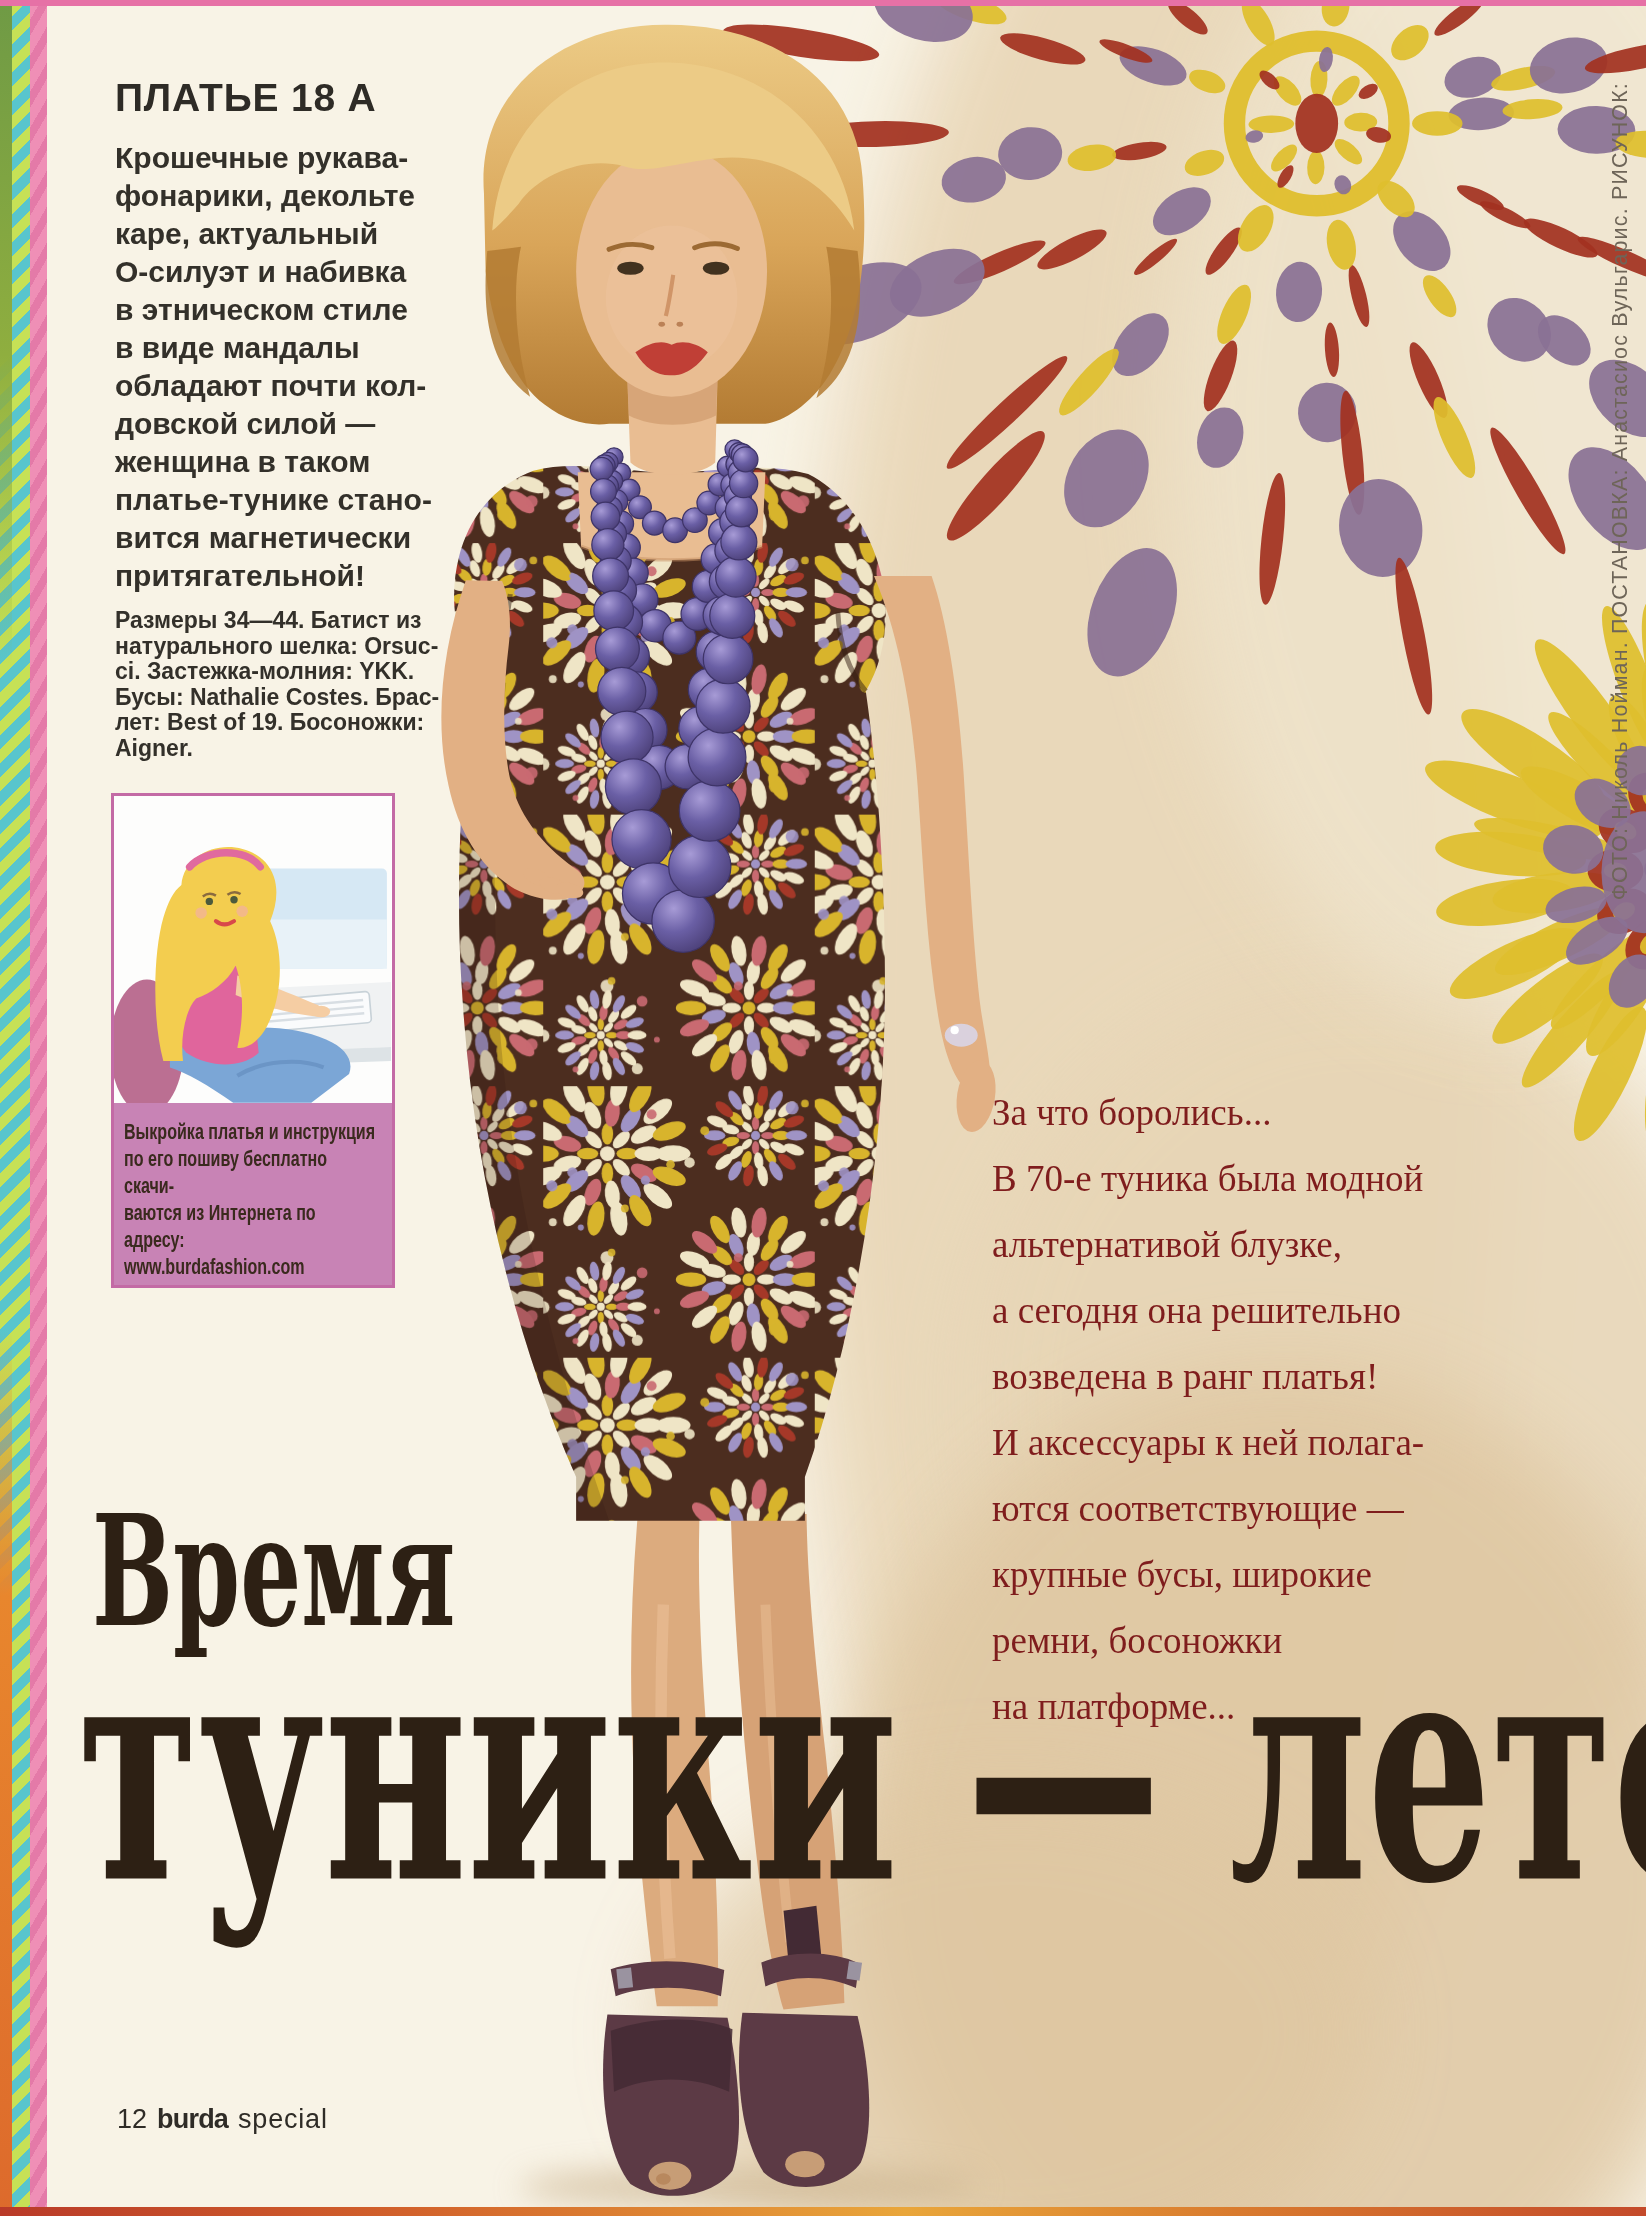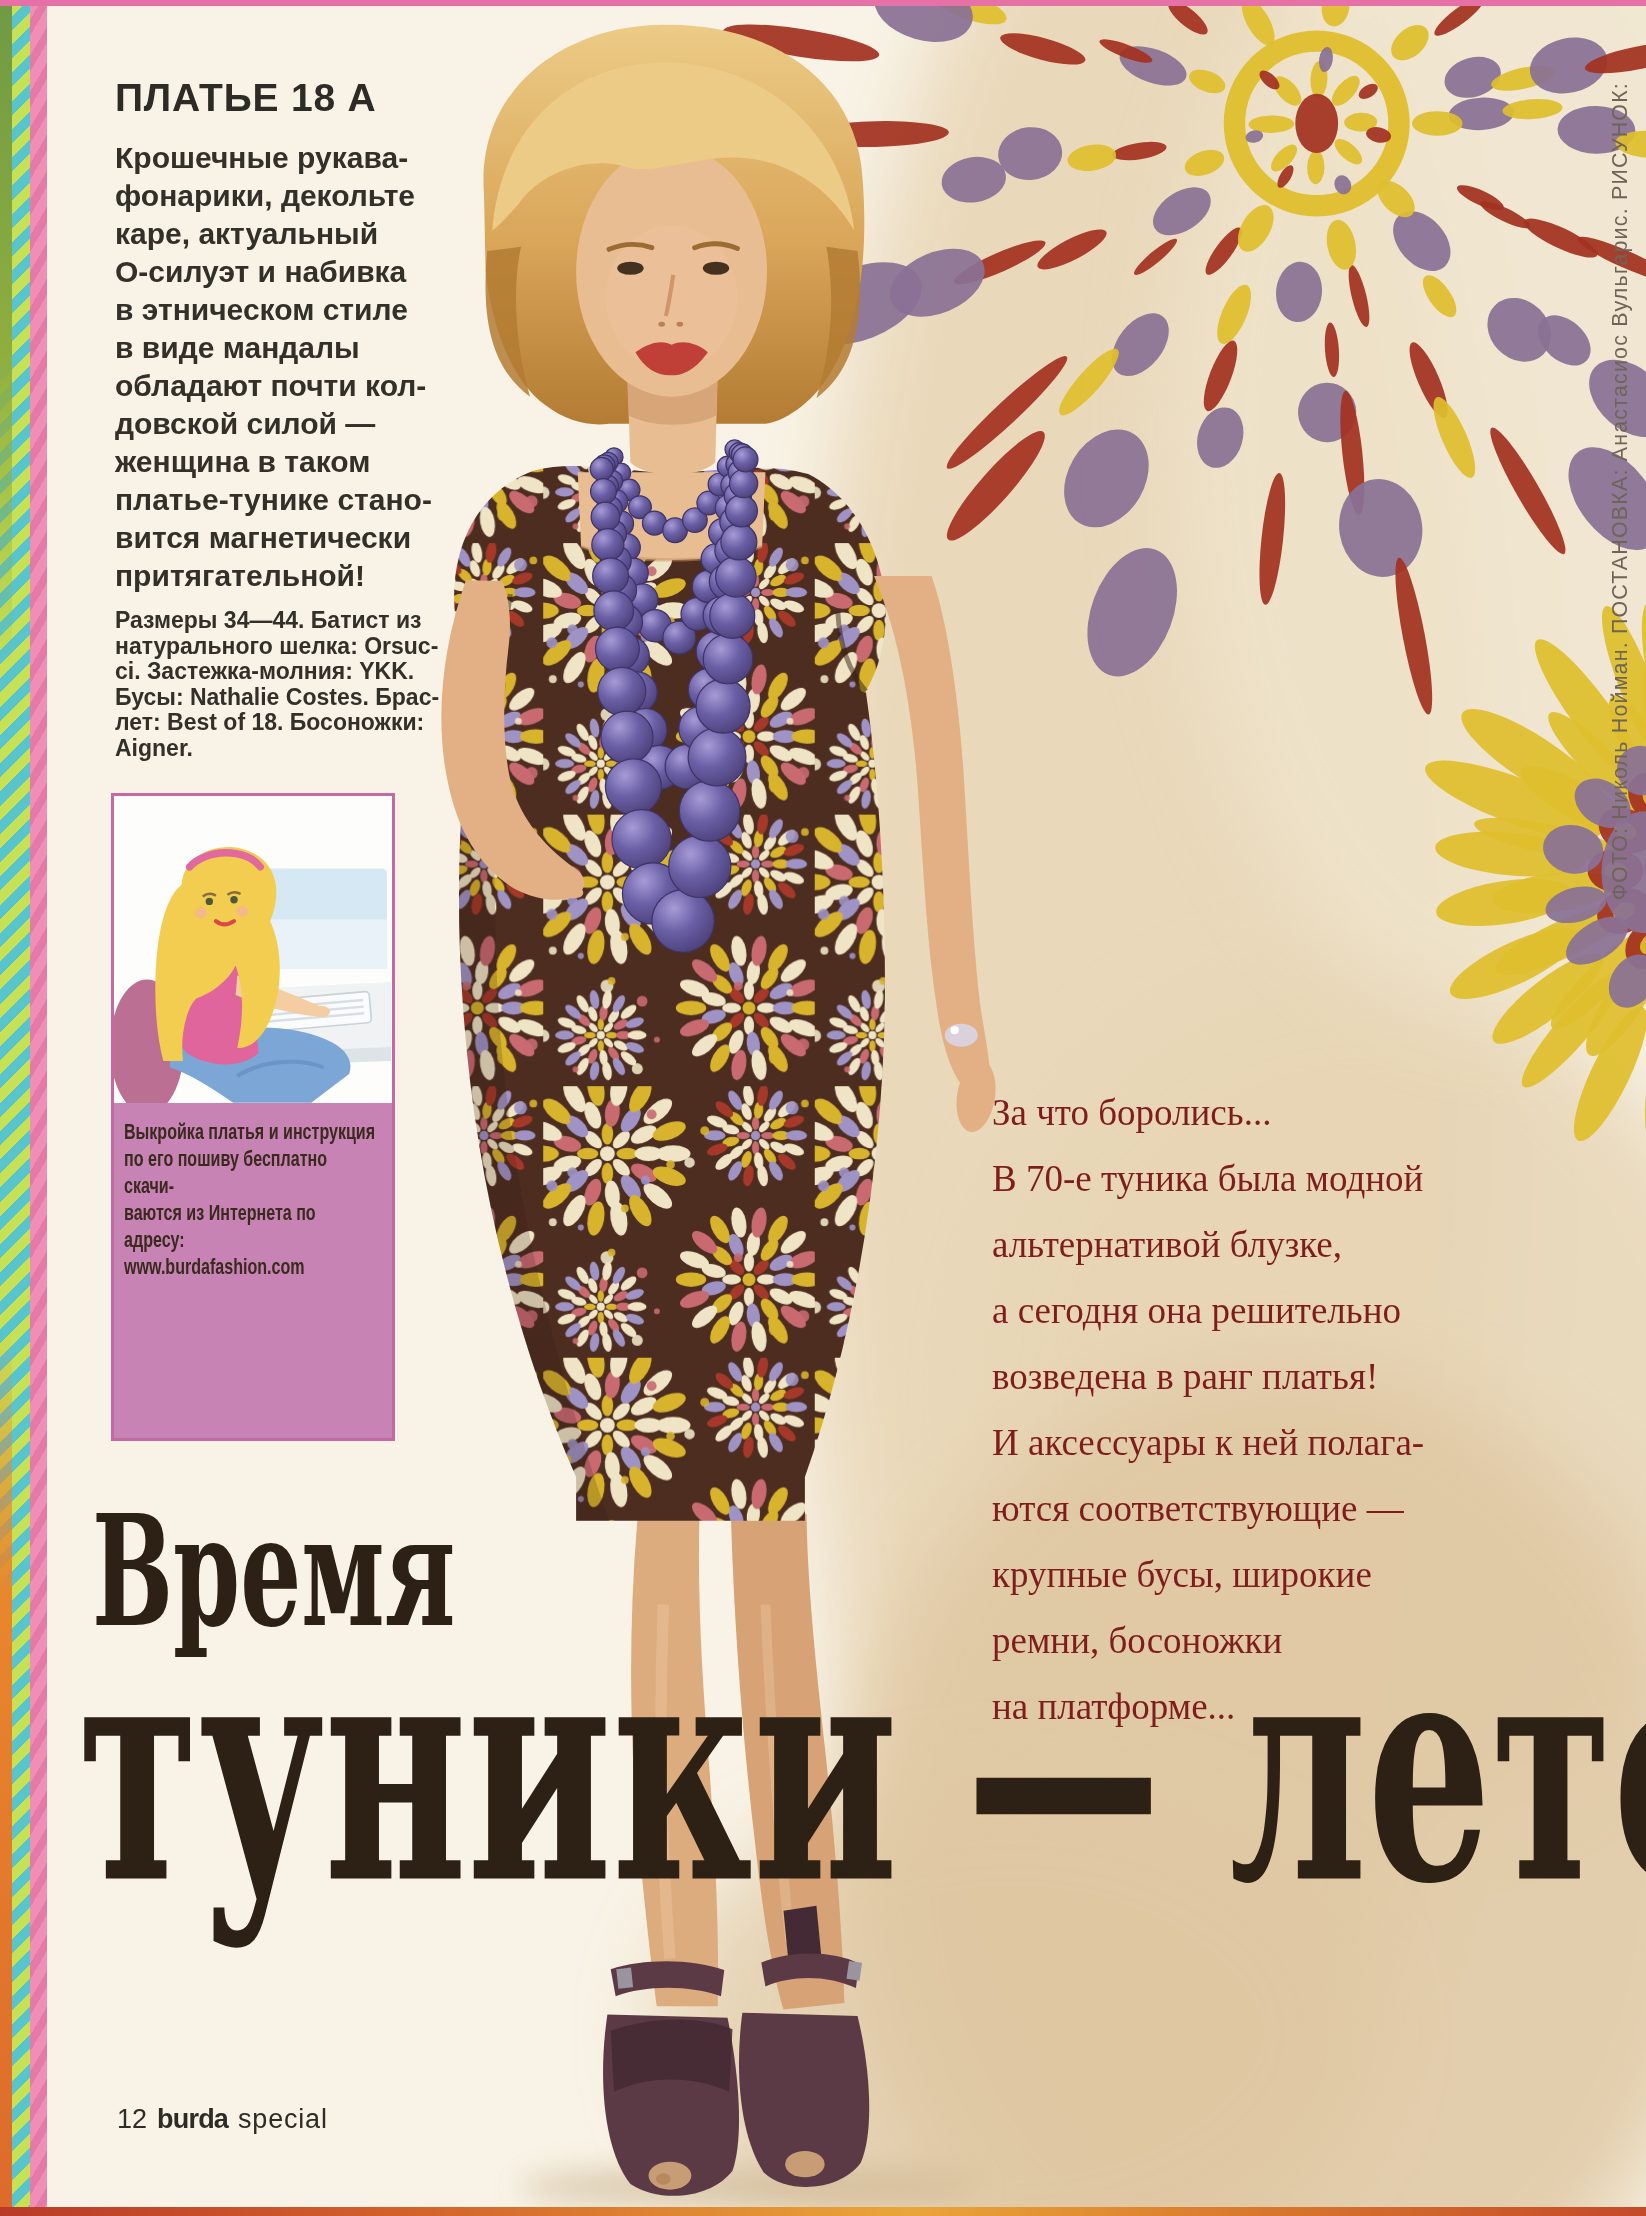--- a/index.html
+++ b/index.html
@@ -24,21 +24,21 @@
         transform-origin:right top;transform:rotate(-90deg);
         font-size:21.4px;letter-spacing:1.2px;color:#6e6558;}
 
   .article{position:absolute;left:115px;top:76px;width:403px;z-index:4;color:#2e2b26;}
   .article-heading{font-size:39px;font-weight:bold;letter-spacing:0.8px;}
   .article-body{margin-top:19px;font-size:30px;line-height:38px;font-weight:bold;
         color:#33302a;white-space:pre-line;}
   .article-details{margin-top:13px;font-size:23px;line-height:25.5px;font-weight:bold;
         color:#33302a;white-space:pre-line;}
 
-  .sidebar{position:absolute;left:111px;top:793px;width:284px;height:648px;z-index:4;
+  .sidebar{position:absolute;left:111px;top:793px;width:284px;height:495px;z-index:4;
         border:3.3px solid #c36aa5;background:#fff;box-sizing:border-box;}
   .sidebar-illustration{position:absolute;left:0;top:0;width:277px;height:307px;overflow:hidden;}
   .sidebar-illustration svg{display:block;width:100%;height:100%;}
   .sidebar-panel{position:absolute;left:0;right:0;top:307px;bottom:0;background:#c883b5;
         padding:15px 10px;box-sizing:border-box;}
   .panel-text{font-weight:bold;font-size:22px;line-height:27px;color:#3a2a1e;
         white-space:pre-line;width:136%;transform:scale(0.73,1);transform-origin:left top;}
   .panel-url{font-weight:bold;font-size:22px;line-height:27px;color:#3a2a1e;}
 
   .title1{position:absolute;left:92px;top:1495px;z-index:4;line-height:1;white-space:nowrap;
@@ -594,21 +594,21 @@
 обладают почти кол-
 довской силой —
 женщина в таком
 платье-тунике стано-
 вится магнетически
 притягательной!</div>
     <div class="article-details">Размеры 34—44. Батист из
 натурального шелка: Orsuc-
 ci. Застежка-молния: YKK.
 Бусы: Nathalie Costes. Брас-
-лет: Best of 18. Босоножки:
+лет: Best of 19. Босоножки:
 Aigner.</div>
   </div>
 
   <div class="sidebar">
     <div class="sidebar-illustration">
       <svg viewBox="0 0 337 373">
         <rect width="337" height="373" fill="#fdfdfc"></rect>
         <rect x="182" y="88" width="150" height="122" rx="6" fill="#d6e8f4"></rect>
         <rect x="182" y="150" width="150" height="60" fill="#e8f2f8"></rect>
         <path d="M 92 238 L 337 226 L 337 305 L 62 315 Z" fill="#f0f2f3"></path>

